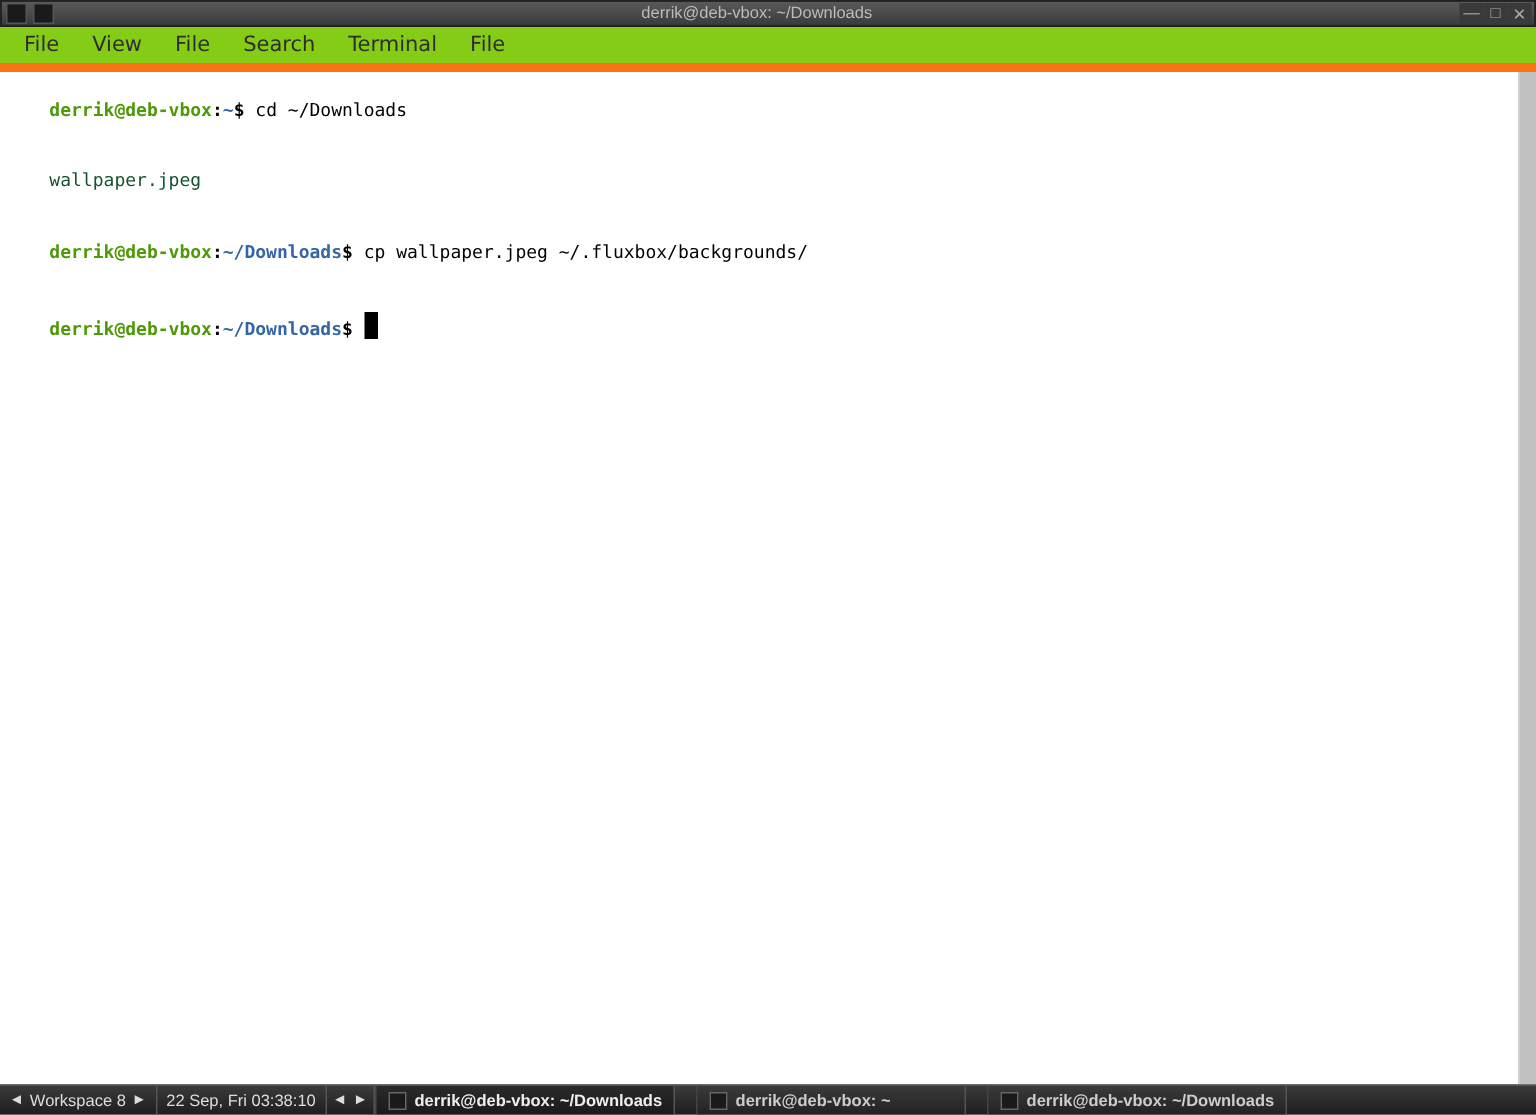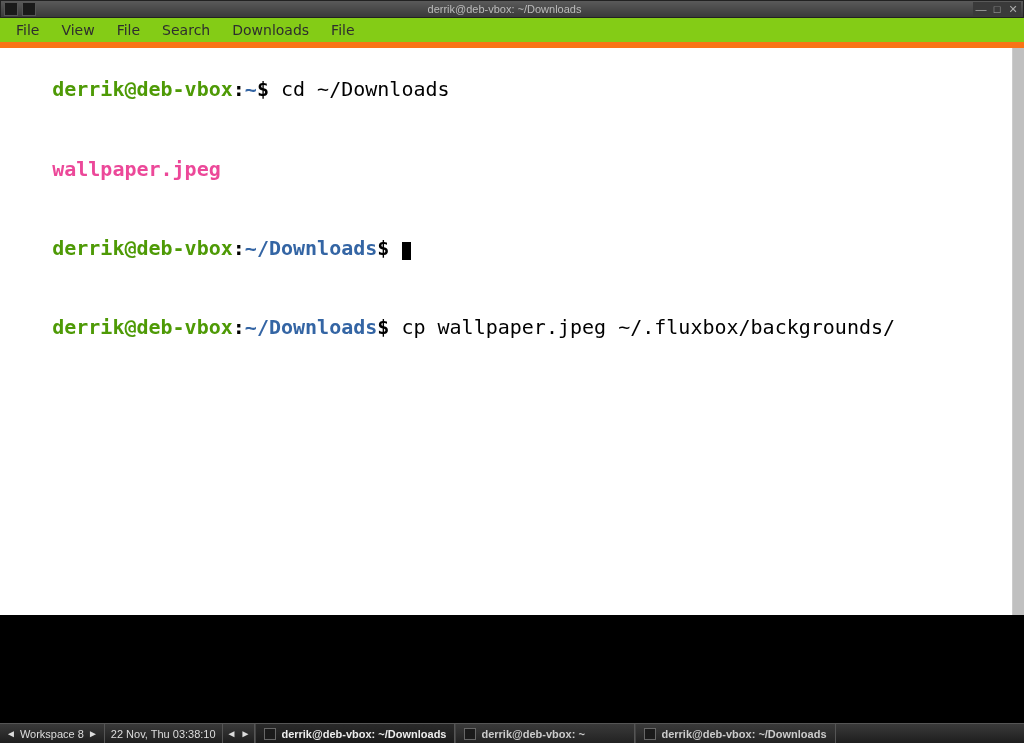--- a/index.html
+++ b/index.html
@@ -73,24 +73,24 @@
       font-family: "DejaVu Sans", sans-serif;
       font-size: 14px;
       color: #2e2e2e;
     }
     .menu-item {
       padding: 3px 10px;
       cursor: pointer;
     }
     .terminal-body {
       background: #ffffff;
-      height: 567px;
+      height: 675px;
       padding: 2px 4px;
       font-family: "DejaVu Sans Mono", monospace;
-      font-size: 20px;
+      font-size: 12px;
       line-height: 1.32;
       position: relative;
       overflow: hidden;
     }
     .scrollbar {
       position: absolute;
       right: 0;
       top: 0;
       width: 12px;
       height: 100%;
@@ -118,22 +118,22 @@
       font-weight: bold;
     }
     .dollar {
       color: #000;
       font-weight: bold;
     }
     .cmd {
       color: #000;
     }
     .file-output {
-      color: #ec4899;
-      font-weight: bold;
+      color: #14532d;
+      font-weight: normal;
       text-align: right;
     }
     .cursor {
       display: inline-block;
       width: 9px;
       height: 18px;
       background: #000;
       vertical-align: text-bottom;
       margin-left: 1px;
     }
@@ -175,20 +175,21 @@
       border-left: 1px solid #444;
       background: linear-gradient(to bottom, #2a2a2a, #1a1a1a);
       min-width: 180px;
       cursor: pointer;
       font-weight: bold;
       color: #eee;
     }
     .task-item.inactive {
       background: linear-gradient(to bottom, #3a3a3a, #222);
       color: #ccc;
+      margin-left: 14px;
     }
     .task-icon {
       width: 12px;
       height: 12px;
       background: #1a1a1a;
       border: 1px solid #666;
       display: inline-block;
       flex-shrink: 0;
     }
     .taskbar-spacer {
@@ -213,52 +214,52 @@
     <span class="titlebar-btn">□</span>
     <span class="titlebar-btn">✕</span>
   </div>
 </div>
 
 <div class="menubar">
   <div class="menu-item">File</div>
   <div class="menu-item">View</div>
   <div class="menu-item">File</div>
   <div class="menu-item">Search</div>
-  <div class="menu-item">Downloads</div>
+  <div class="menu-item">Terminal</div>
   <div class="menu-item">File</div>
 </div>
 
 <div class="terminal-body">
   <div class="term-line">
     <span class="user-host">derrik@deb-vbox</span><span class="colon">:</span><span class="path">~</span><span class="dollar">$ </span><span class="cmd">cd ~/Downloads</span>
   </div>
   <div class="term-line">
     <span class="file-output">wallpaper.jpeg</span>
   </div>
   <div class="term-line">
+    <span class="user-host">derrik@deb-vbox</span><span class="colon">:</span><span class="path">~/Downloads</span><span class="dollar">$ </span><span class="cmd">cp wallpaper.jpeg ~/.fluxbox/backgrounds/</span>
+  </div>
+  <div class="term-line">
     <span class="user-host">derrik@deb-vbox</span><span class="colon">:</span><span class="path">~/Downloads</span><span class="dollar">$ </span><span class="cmd"></span><span class="cursor"></span>
-  </div>
-  <div class="term-line">
-    <span class="user-host">derrik@deb-vbox</span><span class="colon">:</span><span class="path">~/Downloads</span><span class="dollar">$ </span><span class="cmd">cp wallpaper.jpeg ~/.fluxbox/backgrounds/</span>
   </div>
   <div class="scrollbar">
     <div class="scrollbar-thumb"></div>
   </div>
 </div>
 
 <div class="black-gap"></div>
 
 <div class="taskbar">
   <div class="taskbar-segment">
     <span class="taskbar-arrow">◄</span>
     <span>Workspace 8</span>
     <span class="taskbar-arrow">►</span>
   </div>
   <div class="taskbar-segment">
-    <span>22 Nov, Thu 03:38:10</span>
+    <span>22 Sep, Fri 03:38:10</span>
   </div>
   <div class="taskbar-segment" style="padding:0 4px;">
     <span class="taskbar-arrow">◄</span>
     <span class="taskbar-arrow">►</span>
   </div>
   <div class="task-item">
     <span class="task-icon"></span>
     <span>derrik@deb-vbox: ~/Downloads</span>
   </div>
   <div class="task-item inactive">

